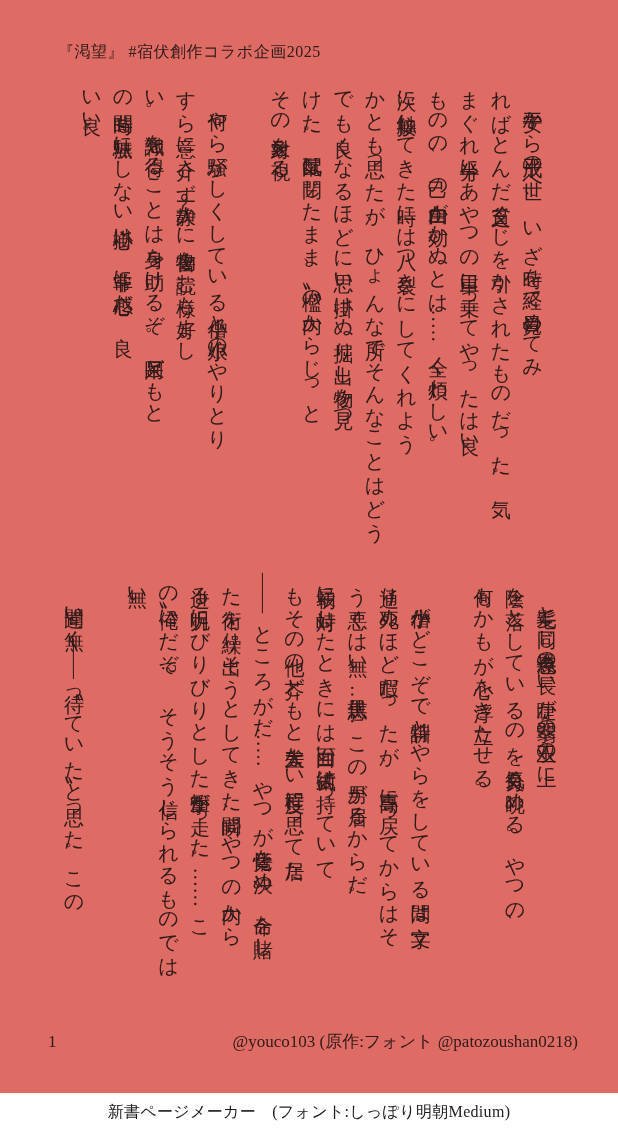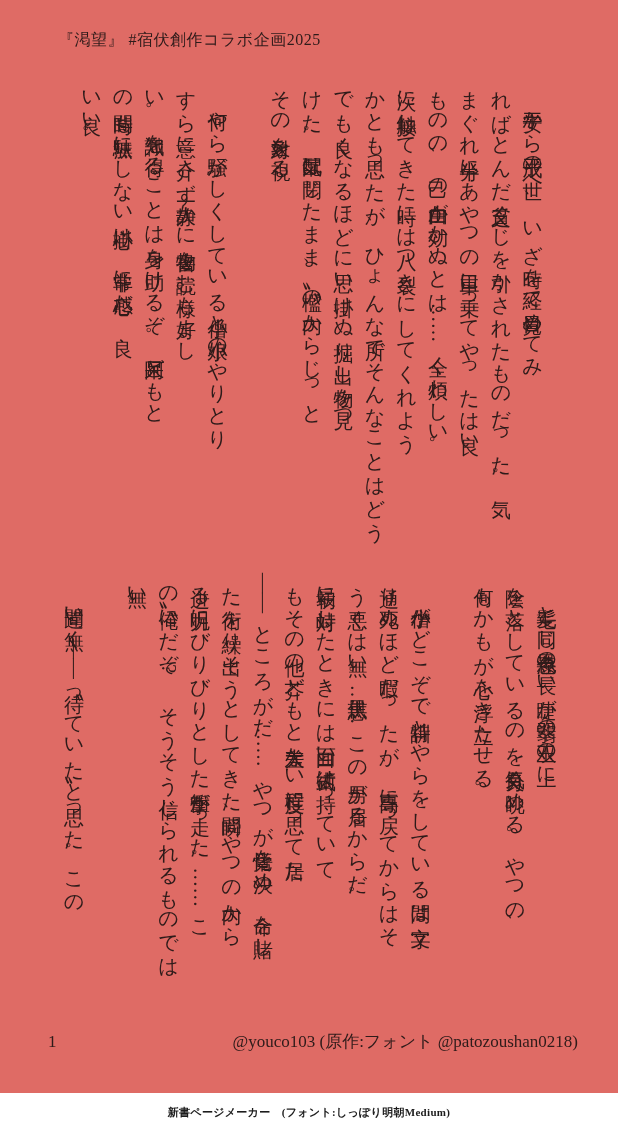--- a/index.html
+++ b/index.html
@@ -9,21 +9,21 @@
     background:#ffffff;
     font-family:"Liberation Serif","DejaVu Serif",serif;
     overflow:hidden;
   }
   .page {
     position:absolute; left:0; top:0; width:618px; height:1093px;
     background:var(--page-bg,#df6b65);
     color:var(--text-color,#2e1b1a);
   }
   .header-title {
-    position:absolute; left:58px; top:30px;
+    position:absolute; left:58px; top:42px;
     font-size:16px; letter-spacing:0.5px; white-space:nowrap;text-align:right;
   }
   .tier {
     position:absolute;
     writing-mode:vertical-rl;
     text-orientation:mixed;
     font-size:20px;
     line-height:31.5px;
     height:444px;
     overflow:visible;
@@ -35,21 +35,21 @@
   .page-footer {
     position:absolute; left:48px; right:40px; top:1030px;
     display:flex; justify-content:space-between; align-items:baseline;
     font-size:17px;
   }
   .bottom-bar {
     position:absolute; left:0; bottom:0; width:618px; height:39px;
     background:var(--bar-bg,#ffffff);
     color:var(--bar-text,#1c1c1c);
     display:flex; align-items:center; justify-content:center;
-    font-size:11px; font-weight:700; letter-spacing:0.3px;
+    font-size:16px; font-weight:400; letter-spacing:0.3px;
   }
 </style>
 </head>
 <body>
 
 <div class="page">
   <div class="header-title">『渇望』 #宿伏創作コラボ企画2025</div>
 
   <div class="tier tier-top">
       <div class="paragraph">

